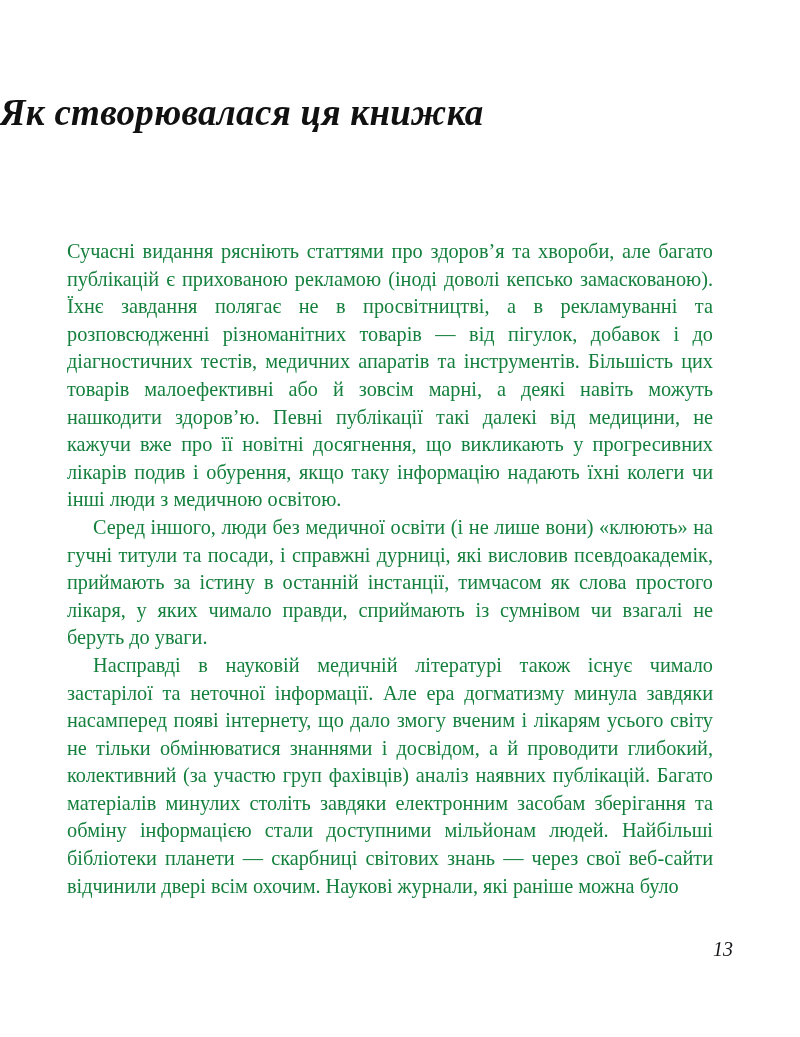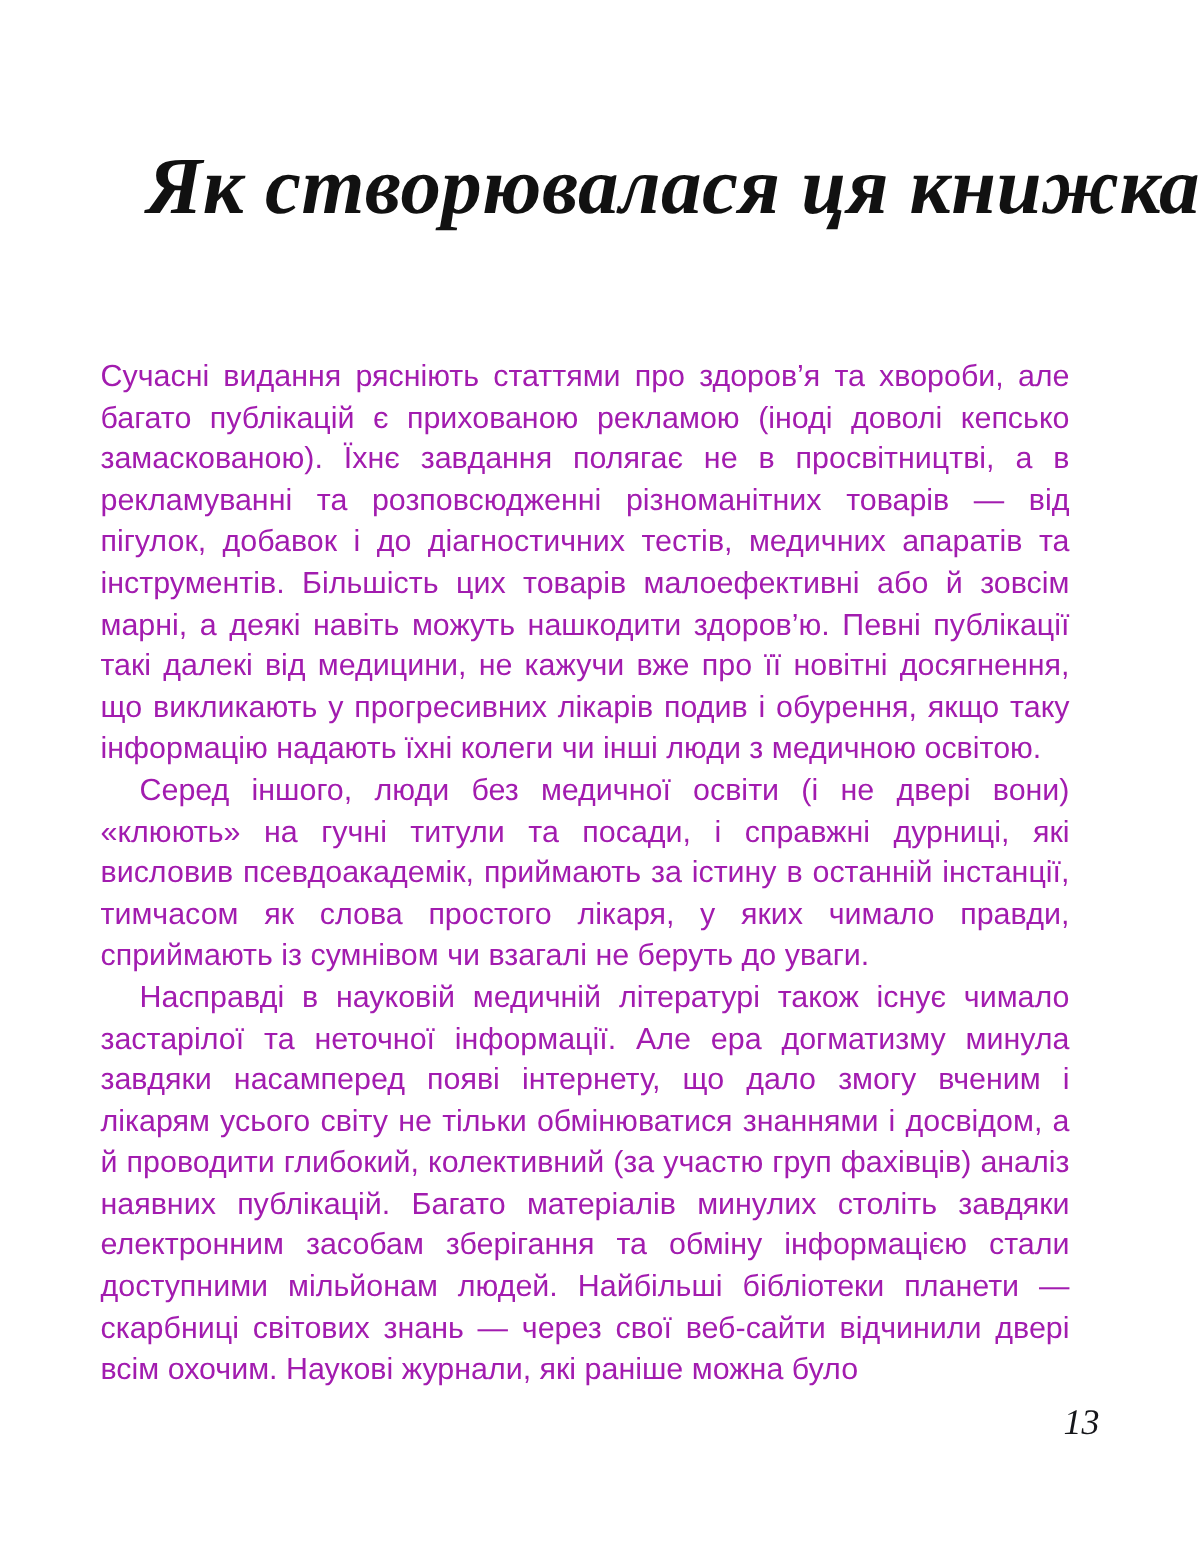--- a/index.html
+++ b/index.html
@@ -16,40 +16,40 @@
     background: #ffffff;
     overflow: hidden;
     box-sizing: border-box;
   }
 
   .chapter-title {
     position: absolute;
     left: 0;
     top: 62px;
     width: 800px;
-    text-align: right;
+    text-align: left;
     font-family: "Liberation Serif", "DejaVu Serif", serif;
     font-style: italic;
     font-weight: bold;
-    font-size: 54px;
+    font-size: 37px;
     line-height: 52px;
     color: #111111;
     letter-spacing: 0.3px;
     white-space: nowrap;
   }
 
   .text-column {
     position: absolute;
     left: 67px;
     top: 238px;
     width: 646px;
-    font-family: Liberation Sans, sans-serif;
+    font-family: Liberation Serif, serif;
     font-size: 20.3px;
     line-height: 27.6px;
-    color: #a21caf;
+    color: #15803d;
     text-align: justify;
     text-justify: inter-word;
     -webkit-hyphens: none;
     hyphens: none;
   }
 
   .text-column p {
     margin: 0;
     text-indent: 26px;
     text-align: justify;
@@ -58,33 +58,33 @@
   .text-column p.first-para {
     text-indent: 0;
   }
 
   .page-number {
     position: absolute;
     right: 67px;
     top: 934px;
     font-family: "Liberation Serif", "DejaVu Serif", serif;
     font-style: italic;
-    font-size: 24px;
+    font-size: 20px;
     line-height: 30px;
     color: #15161a;
   }
 </style>
 </head>
 <body>
 
 <div class="page">
 
   <h1 class="chapter-title">Як створювалася ця книжка</h1>
 
   <div class="text-column">
     <p class="first-para">Сучасні видання рясніють статтями про здоров’я та хвороби, але багато публікацій є прихованою рекламою (іноді доволі кепсько замаскованою). Їхнє завдання полягає не в просвітництві, а в рекламуванні та розповсюдженні різноманітних товарів — від пігулок, добавок і до діагностичних тестів, медичних апаратів та інструментів. Більшість цих товарів малоефективні або й зовсім марні, а деякі навіть можуть нашкодити здоров’ю. Певні публікації такі далекі від медицини, не кажучи вже про її новітні досягнення, що викликають у прогресивних лікарів подив і обурення, якщо таку інформацію надають їхні колеги чи інші люди з медичною освітою.</p>
-    <p>Серед іншого, люди без медичної освіти (і не двері вони) «клюють» на гучні титули та посади, і справжні дурниці, які висловив псевдоакадемік, приймають за істину в останній інстанції, тимчасом як слова простого лікаря, у яких чимало правди, сприймають із сумнівом чи взагалі не беруть до уваги.</p>
+    <p>Серед іншого, люди без медичної освіти (і не лише вони) «клюють» на гучні титули та посади, і справжні дурниці, які висловив псевдоакадемік, приймають за істину в останній інстанції, тимчасом як слова простого лікаря, у яких чимало правди, сприймають із сумнівом чи взагалі не беруть до уваги.</p>
     <p>Насправді в науковій медичній літературі також існує чимало застарілої та неточної інформації. Але ера догматизму минула завдяки насамперед появі інтернету, що дало змогу вченим і лікарям усього світу не тільки обмінюватися знаннями і досвідом, а й проводити глибокий, колективний (за участю груп фахівців) аналіз наявних публікацій. Багато матеріалів минулих століть завдяки електронним засобам зберігання та обміну інформацією стали доступними мільйонам людей. Найбільші бібліотеки планети — скарбниці світових знань — через свої веб-сайти відчинили двері всім охочим. Наукові журнали, які раніше можна було</p>
   </div>
 
   <div class="page-number">13</div>
 
 </div>
 
 </body></html>

